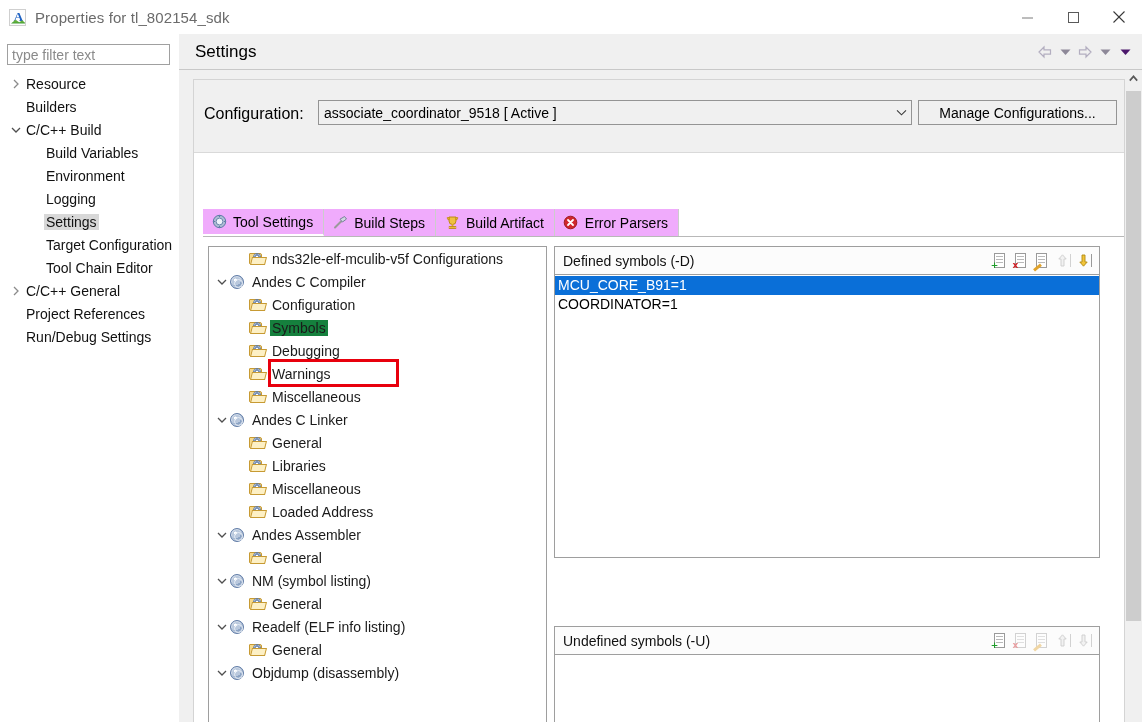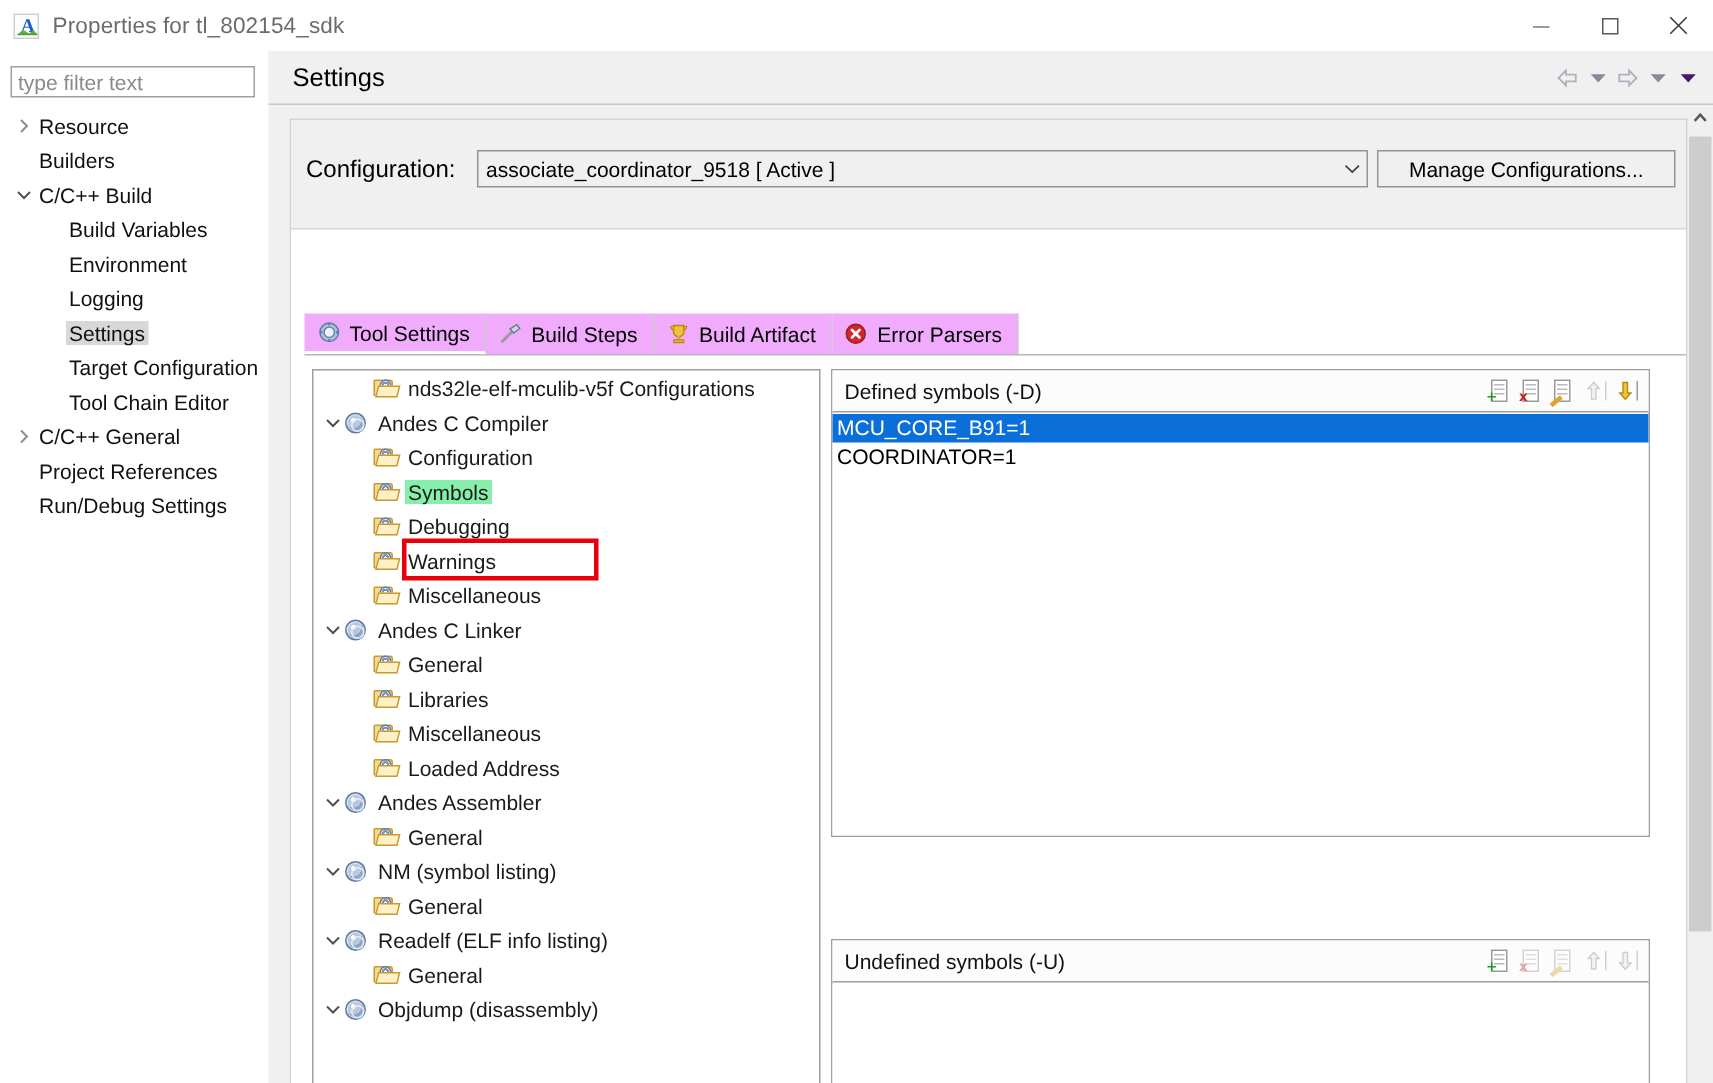--- a/index.html
+++ b/index.html
@@ -186,21 +186,21 @@
   }
   .tt-row {
     height: 23px; display: flex; align-items: center;
     font-size: 14px; color: #1a1a1a; white-space: nowrap;
     position: relative;
   }
   .tt-exp { width: 15px; height: 23px; flex: 0 0 15px; display: flex; align-items: center; justify-content: center; color: #5c5c5c; }
   .tt-exp svg { display: block; }
   .tt-icon { width: 17px; height: 17px; flex: 0 0 17px; margin-right: 4px; position: relative; }
   .tt-label { padding: 0 2px; }
-  .tt-row.selected .tt-label { background: #86efac; }
+  .tt-row.selected .tt-label { background: #15803d; }
 
   
   .ic-folder {
     position: absolute; left: 0; top: 3px; width: 16px; height: 12px;
   }
   .ic-folder .back {
     position: absolute; left: 0; top: 0; width: 13px; height: 11px;
     background: #f6d98a; border: 1px solid #c79a33;
     border-radius: 1px 2px 0 0;
   }

